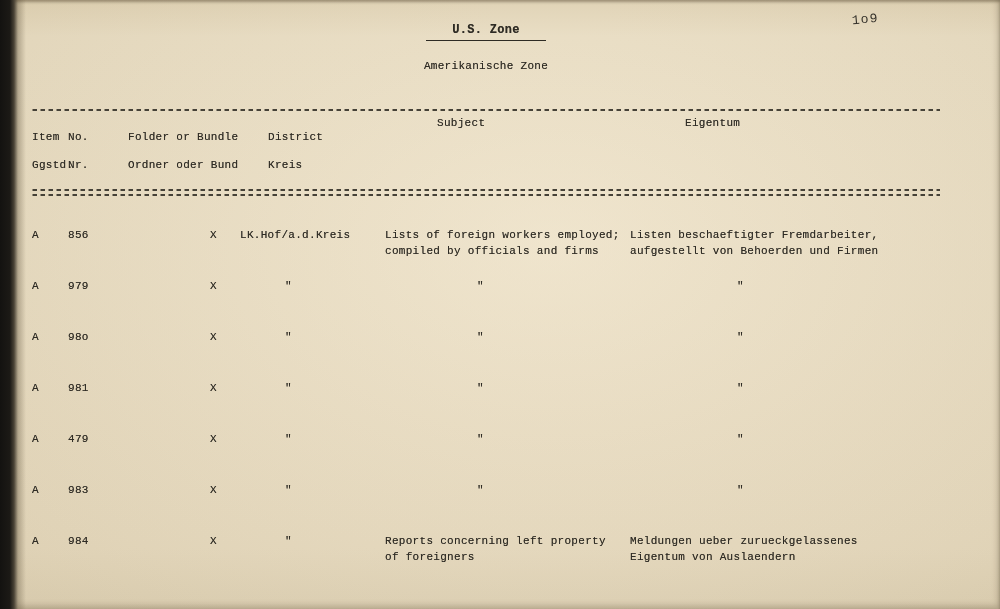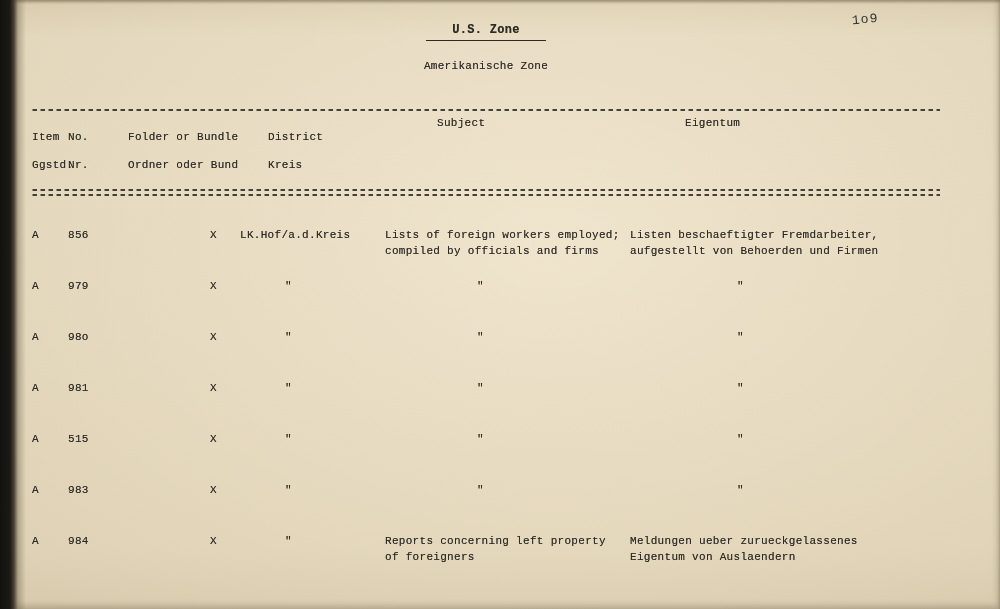--- a/index.html
+++ b/index.html
@@ -135,21 +135,21 @@
         <div class="cell c-item">A</div>
         <div class="cell c-no">981</div>
         <div class="cell c-folder">X</div>
         <div class="cell c-district ditto-d">"</div>
         <div class="cell c-subject ditto-s">"</div>
         <div class="cell c-betreff ditto-b">"</div>
       </div>
 
       <div class="row">
         <div class="cell c-item">A</div>
-        <div class="cell c-no">515</div>
+        <div class="cell c-no">479</div>
         <div class="cell c-folder">X</div>
         <div class="cell c-district ditto-d">"</div>
         <div class="cell c-subject ditto-s">"</div>
         <div class="cell c-betreff ditto-b">"</div>
       </div>
 
       <div class="row">
         <div class="cell c-item">A</div>
         <div class="cell c-no">983</div>
         <div class="cell c-folder">X</div>

